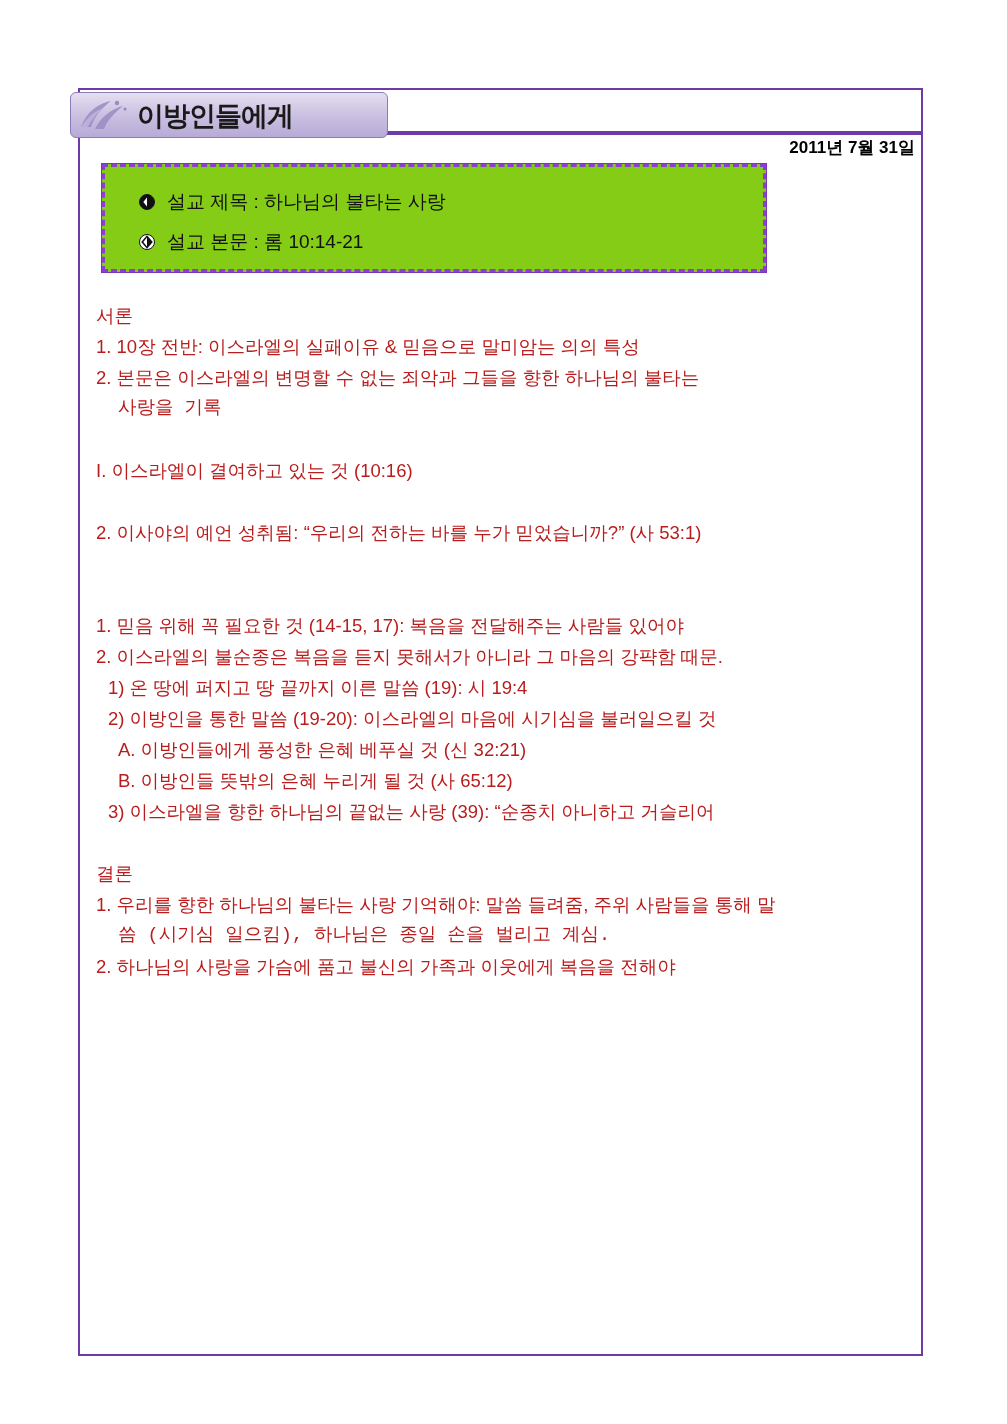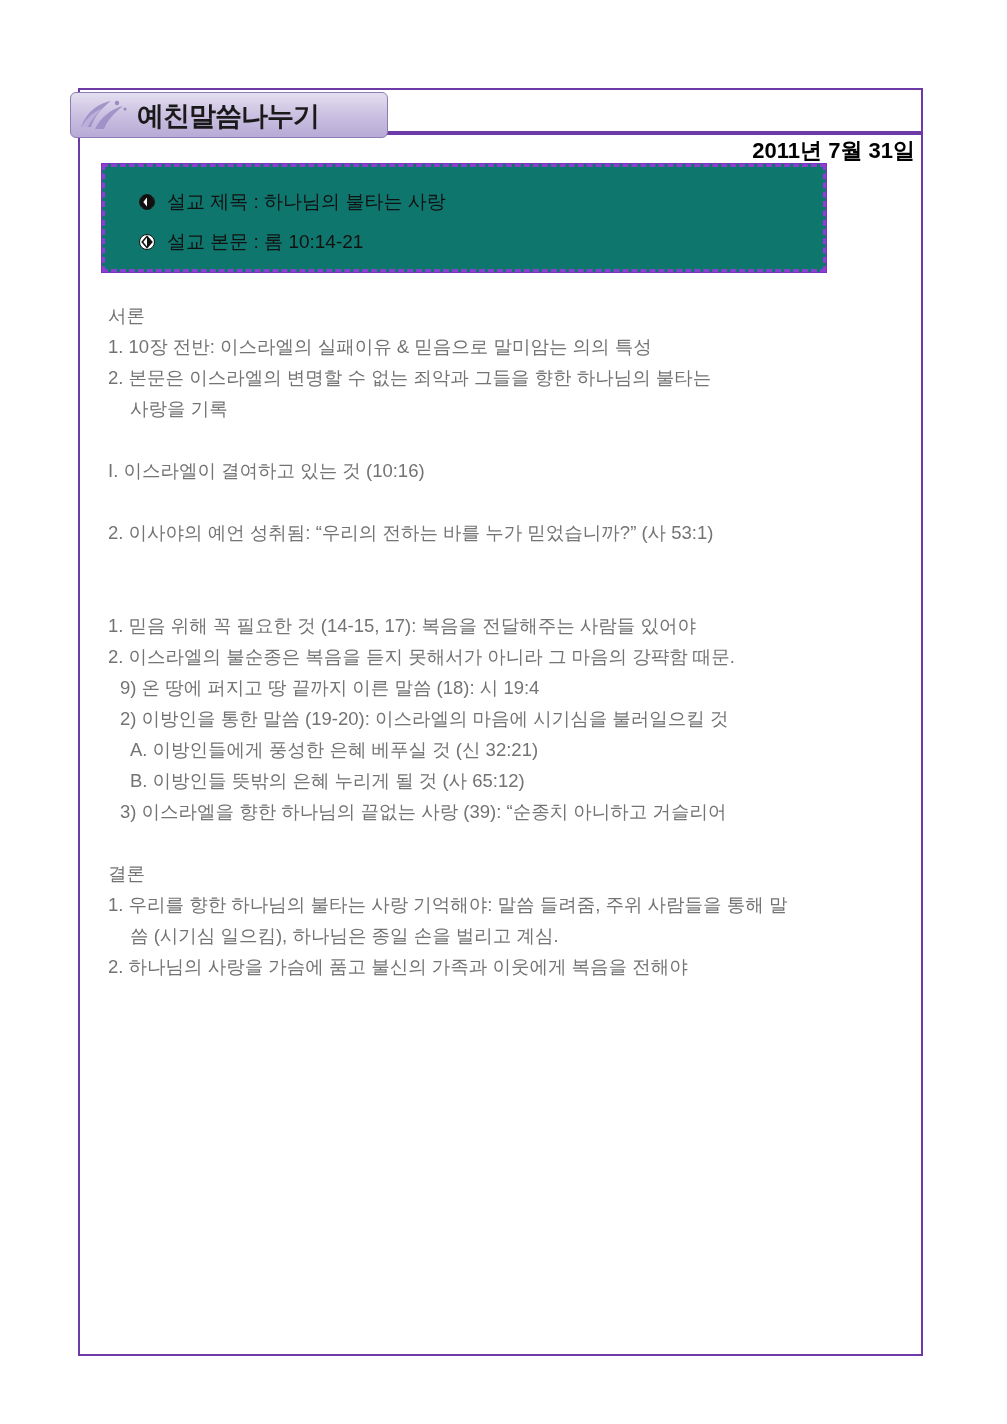--- a/index.html
+++ b/index.html
@@ -73,34 +73,34 @@
     width: 537px;
     height: 4px;
     background: #6e3aa8;
   }
 
   
   .date {
     position: absolute;
     right: 92px;
     top: 136px;
-    font-size: 22px;
+    font-size: 17px;
     font-weight: bold;
     color: #000;
     white-space: nowrap;
   }
 
   
   .title-box {
     position: absolute;
     left: 102px;
     top: 164px;
-    width: 724px;
+    width: 664px;
     height: 108px;
-    background: #0f766e;
+    background: #84cc16;
     box-sizing: border-box;
     border: 3px dashed #8b3fd0;
     outline: 1px solid #7b34bd;
   }
   .title-line {
     position: absolute;
     left: 34px;
     font-size: 19px;
     color: #111;
     white-space: nowrap;
@@ -113,32 +113,32 @@
     height: 16px;
     margin-right: 12px;
     position: relative;
     top: 2px;
   }
   .bullet svg { display:block; }
 
   
   .body {
     position: absolute;
-    left: 108px;
+    left: 96px;
     top: 300px;
     width: 800px;
     font-size: 18.5px;
     line-height: 31px;
-    color: #737373;
+    color: #b91c1c;
   }
   .body .ln {
     white-space: pre-wrap;
   }
   .body .gap { height: 31px; }
-  .indent1 { padding-left: 22px; }
+  .indent1 { padding-left: 22px; font-family: Liberation Mono, monospace; }
   .indent2 { padding-left: 12px; }
   .indent3 { padding-left: 22px; }
 </style>
 </head>
 <body>
 
 <div class="page">
 
   <div class="frame-outer"></div>
 
@@ -153,21 +153,21 @@
         </g>
         <g fill="#bdb2da" opacity="0.9">
           <path d="M2 34 C8 22 16 15 26 11 C18 18 12 26 9 34 Z"></path>
         </g>
         <g fill="#7e6fae" opacity="0.7">
           <circle cx="40" cy="6" r="2.2"></circle>
           <circle cx="48" cy="12" r="1.6"></circle>
         </g>
       </svg>
     </div>
-    <div class="banner-title">예친말씀나누기</div>
+    <div class="banner-title">이방인들에게</div>
   </div>
 
   <div class="date">2011년 7월 31일</div>
 
   <div class="title-box">
     <div class="title-line l1">
       <span class="bullet">
         <svg width="16" height="16" viewBox="0 0 16 16">
           <circle cx="8" cy="8" r="7.5" fill="#ffffff" stroke="#111111" stroke-width="1"></circle>
           <path d="M8 0.6 L8 15.4 A7.4 7.4 0 0 1 8 0.6 Z" fill="#111111"></path>
@@ -195,21 +195,21 @@
     <div class="ln">2. 본문은 이스라엘의 변명할 수 없는 죄악과 그들을 향한 하나님의 불타는</div>
     <div class="ln indent1">사랑을 기록</div>
     <div class="gap"></div>
     <div class="ln">I. 이스라엘이 결여하고 있는 것 (10:16)</div>
     <div class="gap"></div>
     <div class="ln">2. 이사야의 예언 성취됨: “우리의 전하는 바를 누가 믿었습니까?” (사 53:1)</div>
     <div class="gap"></div>
     <div class="gap"></div>
     <div class="ln">1. 믿음 위해 꼭 필요한 것 (14-15, 17): 복음을 전달해주는 사람들 있어야</div>
     <div class="ln">2. 이스라엘의 불순종은 복음을 듣지 못해서가 아니라 그 마음의 강퍅함 때문.</div>
-    <div class="ln indent2">9) 온 땅에 퍼지고 땅 끝까지 이른 말씀 (18): 시 19:4</div>
+    <div class="ln indent2">1) 온 땅에 퍼지고 땅 끝까지 이른 말씀 (19): 시 19:4</div>
     <div class="ln indent2">2) 이방인을 통한 말씀 (19-20): 이스라엘의 마음에 시기심을 불러일으킬 것</div>
     <div class="ln indent3">A. 이방인들에게 풍성한 은혜 베푸실 것 (신 32:21)</div>
     <div class="ln indent3">B. 이방인들 뜻밖의 은혜 누리게 될 것 (사 65:12)</div>
     <div class="ln indent2">3) 이스라엘을 향한 하나님의 끝없는 사랑 (39): “순종치 아니하고 거슬리어</div>
     <div class="gap"></div>
     <div class="ln">결론</div>
     <div class="ln">1. 우리를 향한 하나님의 불타는 사랑 기억해야: 말씀 들려줌, 주위 사람들을 통해 말</div>
     <div class="ln indent1">씀 (시기심 일으킴), 하나님은 종일 손을 벌리고 계심.</div>
     <div class="ln">2. 하나님의 사랑을 가슴에 품고 불신의 가족과 이웃에게 복음을 전해야</div>
   </div>

